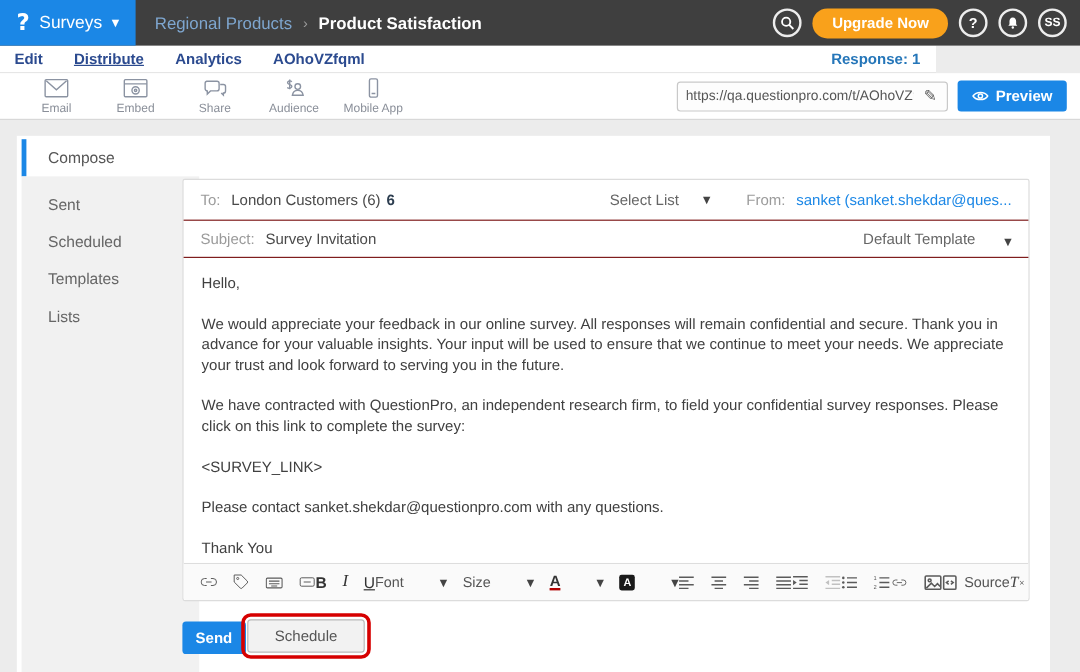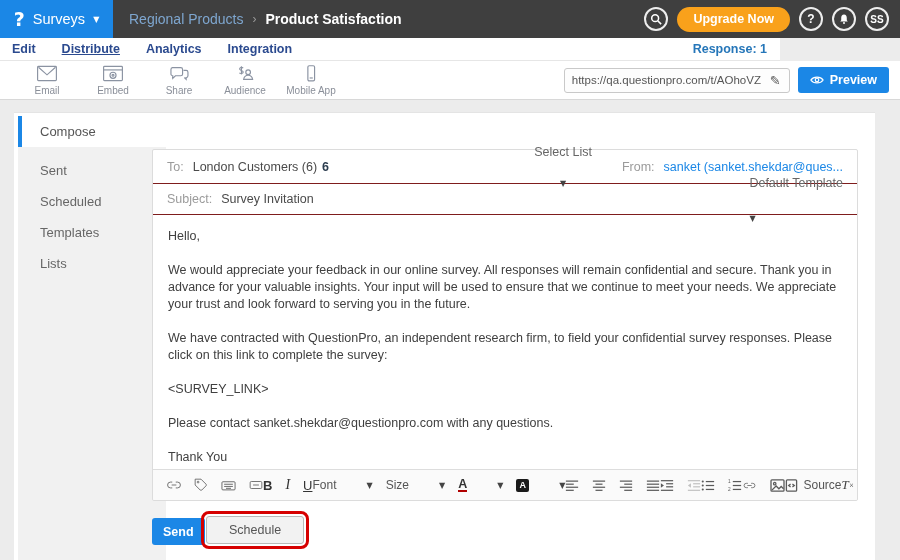--- a/index.html
+++ b/index.html
@@ -49,24 +49,24 @@
   .side-item { height:31px; display:flex; align-items:center; padding-left:22px; color:#666; font-size:13px; cursor:pointer; }
 
   
   .form-box { position:absolute; left:138px; top:36px; width:706px; height:352px; border:1px solid #dcdcdc; border-radius:2px; display:flex; flex-direction:column; background:#fff; }
   .row { display:flex; align-items:center; padding:0 14px; font-size:12.5px; border-bottom:1px solid #7f1d1d; }
   .row-to { height:34px; }
   .row-subject { height:31px; }
   .f-label { color:#9b9b9b; margin-right:9px; }
   .f-value { color:#4a4a4a; }
   .to-count { font-weight:700; color:#2d3e50; margin-left:5px; }
-  .select-list { margin-left:auto; display:flex; align-items:center; gap:20px; color:#666; cursor:pointer;flex-direction:column; }
+  .select-list { margin-left:auto; display:flex; align-items:center; gap:20px; color:#666; cursor:pointer; }
   .from-group { margin-left:30px; display:flex; align-items:center; white-space:nowrap; overflow:hidden; max-width:235px; }
   .from-value { color:#1b87e6; cursor:pointer; }
-  .template-select { margin-left:auto; display:flex; align-items:flex-start; gap:24px; color:#666; cursor:pointer;flex-direction:column; }
+  .template-select { margin-left:auto; display:flex; align-items:flex-end; gap:24px; color:#666; cursor:pointer; }
 
   .body-area { flex:1; padding:13px 15px 0; font-size:12.5px; color:#404040; line-height:17px; overflow:hidden; cursor:text; }
   .body-area p { margin-bottom:17px; }
 
   
   .editor-bar { height:31px; border-top:1px solid #ddd; background:#fafafa; display:flex; align-items:center; justify-content:space-between; padding:0 14px; border-radius:0 0 2px 2px; }
   .eg { display:flex; align-items:center; gap:13px; }
   .ebtn { display:flex; align-items:center; cursor:pointer; color:#595959; }
   .ebtn svg { stroke:#5a5a5a; fill:none; stroke-width:1.4; }
   .esep { width:1px; height:17px; background:#ddd; }
@@ -120,21 +120,21 @@
     <div class="circle-btn">
       <span style="font-size:10px">SS</span>
     </div>
   </div>
 </div>
 
 <div class="tab-bar">
   <span class="tab">Edit</span>
   <span class="tab active">Distribute</span>
   <span class="tab">Analytics</span>
-  <span class="tab">Integration</span>
+  <span class="tab">AOhoVZfqml</span>
   <span class="response">Response: 1</span>
 </div>
 
 <div class="channel-bar">
   <div class="channel">
     <svg width="22" height="17" viewBox="0 0 24 19">
         <rect x="1.5" y="1.5" width="21" height="16" rx="1"></rect>
         <path d="M2.5 2.5 L12 11 L21.5 2.5"></path>
       </svg>
     <span class="channel-label">Email</span>

